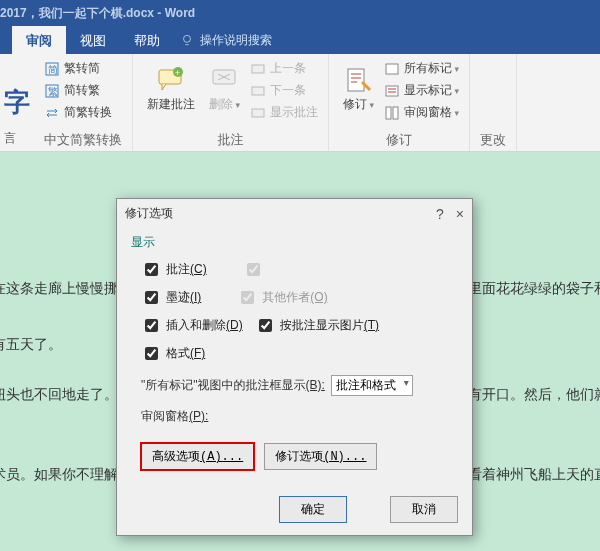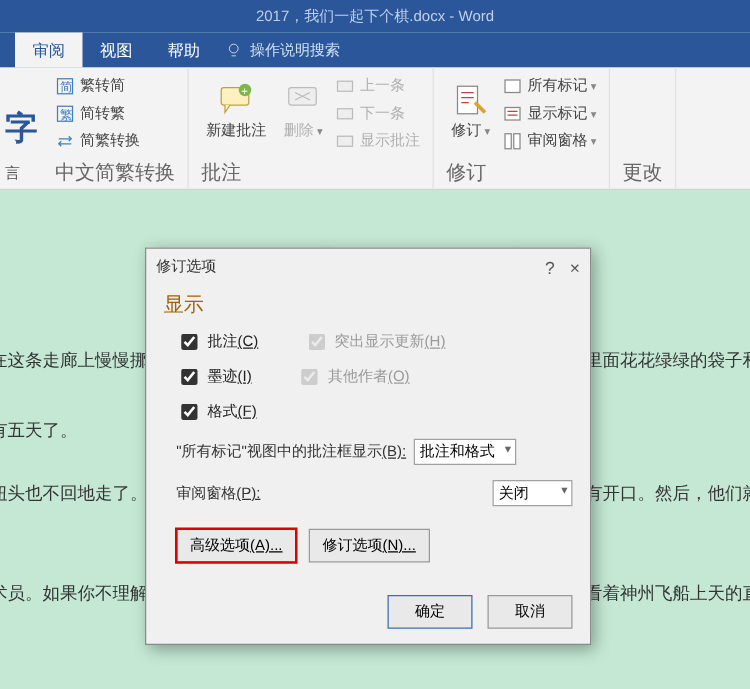--- a/index.html
+++ b/index.html
@@ -11,37 +11,38 @@
     overflow: hidden;
     width: 600px;
     height: 551px;
     position: relative;
   }
   .titlebar {
     background: #2b579a;
     color: #c0d0e8;
     height: 26px;
     line-height: 26px;
-    text-align: center;
-    font-size: 12px;
+    text-align: left;
+    font-size: 12px;
+    font-weight: bold;
   }
   .ribbon-tabs {
     background: #2b579a;
     display: flex;
     align-items: center;
     padding: 0 12px;
     height: 28px;
   }
   .tab {
     color: #fff;
     padding: 6px 14px 4px;
     font-size: 13px;
     cursor: pointer;
   }
-  .tab.active { background: #f3f3f3; color: #2b579a; }
+  .tab.active { background: #f3f3f3; color: #2b579a; font-weight: bold; }
   .help-icon { margin-left: 6px; display: inline-flex; align-items: center; }
   .help-icon svg { stroke: #fff; fill: none; }
   .search-hint { color: #cfe0f5; margin-left: 6px; }
   .ribbon {
     background: #f3f3f3;
     display: flex;
     border-bottom: 1px solid #d4d4d4;
     height: 98px;
   }
   .group {
@@ -65,21 +66,21 @@
     flex-direction: column;
     gap: 2px;
     padding: 2px 4px;
     align-items: center;
     justify-content: center;
     color: #444;
   }
   .cmd.disabled { color: #b0b0b0; }
   .ico16 { width: 16px; height: 16px; display: inline-block; }
   .ico32 { width: 30px; height: 28px; display: inline-block; }
-  .group-label { text-align: left; font-size: 16px; color: #666; padding-top: 3px; }
+  .group-label { text-align: center; font-size: 13px; color: #666; padding-top: 3px; }
   .dropdown-caret::after { content: " ▾"; font-size: 9px; color: #888; }
   .edge-label { position: absolute; left: 0; color: #555; font-size: 12px; padding: 2px 4px; }
 
   .doc-area {
     padding: 28px 10px;
     color: #333;
     font-size: 14px;
     line-height: 2.4;
     position: relative;
   }
@@ -98,52 +99,52 @@
   .dlg-title {
     display: flex;
     align-items: center;
     justify-content: space-between;
     padding: 6px 8px;
     font-size: 12px;
     color: #333;
   }
   .dlg-title-right { display: flex; gap: 12px; font-size: 14px; color: #555; }
   .dlg-body { padding: 6px 14px 12px; }
-  .sect-label { font-size: 16px; color: #a16207; margin-bottom: 8px; }
+  .sect-label { font-size: 12px; color: #0f766e; margin-bottom: 8px; }
   .chk-row { display: flex; gap: 36px; margin: 9px 0 9px 10px; align-items: center; }
   .chk { display: flex; align-items: center; gap: 5px; font-size: 12px; color: #222; }
   .chk.dis { color: #9a9a9a; }
   .chk input { accent-color: #333; width: 13px; height: 13px; }
   .underline-hot { text-decoration: underline; }
   .fld-row { display: flex; align-items: center; gap: 6px; margin: 12px 0 0 10px; font-size: 12px; }
   .fld-label { color: #333; }
   .select {
     border: 1px solid #a0a0a0;
     background: #fff;
     padding: 1px 16px 1px 4px;
     font-size: 12px;
     position: relative;
     min-width: 64px;
   }
   .select::after {
     content: "▾";
     position: absolute; right: 3px; top: 1px;
     font-size: 10px; color: #666;
   }
-  .btn-row { display: flex; gap: 10px; margin: 18px 0 0 10px; }
+  .btn-row { display: flex; gap: 10px; margin: 18px 0 0 10px; font-family: Liberation Mono, monospace; }
   .btn {
     border: 1px solid #9a9a9a;
     background: #e9e9e9;
     padding: 4px 10px;
     font-size: 12px;
     cursor: pointer;
   }
   .btn.highlight { outline: 2px solid #d00; outline-offset: -1px; }
   .dlg-footer { display: flex; justify-content: flex-end; gap: 12px; padding: 14px 14px 12px; }
-  .dlg-footer .btn { min-width: 68px; text-align: center; }
+  .dlg-footer .btn { min-width: 68px; text-align: center; margin-left: 31px; }
   .dlg-footer .btn.primary { border: 1px solid #3a6fb7; }
 
   .char-group { display:flex; flex-direction:column; align-items:center; justify-content:center; padding:0 4px; }
 </style>
 </head>
 <body>
 
 <div class="titlebar">
   <span>2017，我们一起下个棋.docx - Word</span>
 </div>
@@ -316,56 +317,64 @@
   <div class="dlg-body">
     <div class="sect-label">显示</div>
 
     <div class="chk-row">
       <label class="chk">
         <input type="checkbox" checked="" style="">
         <span><span>批注</span><span class="underline-hot">(C)</span></span>
       </label>
       <label class="chk dis">
         <input type="checkbox" checked="" disabled="" style="">
-        <span><span>突出显示更新</span><span class="underline-hot">(H)</span></span>
       </label>
     </div>
 
     <div class="chk-row">
       <label class="chk">
         <input type="checkbox" checked="" style="">
         <span><span>墨迹</span><span class="underline-hot">(I)</span></span>
       </label>
       <label class="chk dis" style="margin-left:0">
         <input type="checkbox" checked="" disabled="" style="">
         <span><span>其他作者</span><span class="underline-hot">(O)</span></span>
       </label>
     </div>
 
+    <div class="chk-row" style="gap:12px">
+      <label class="chk">
+        <input type="checkbox" checked="" style="">
+        <span><span>插入和删除</span><span class="underline-hot">(D)</span></span>
+      </label>
+      <label class="chk">
+        <input type="checkbox" checked="" style="">
+        <span><span>按批注显示图片</span><span class="underline-hot">(T)</span></span>
+      </label>
+    </div>
 
     <div class="chk-row">
       <label class="chk">
         <input type="checkbox" checked="" style="">
         <span><span>格式</span><span class="underline-hot">(F)</span></span>
       </label>
     </div>
 
     <div class="fld-row">
       <span class="fld-label">
         <span>"所有标记"视图中的批注框显示</span><span class="underline-hot">(B):</span>
       </span>
       <div class="select">批注和格式</div>
     </div>
 
     <div class="fld-row">
       <span class="fld-label">
         <span>审阅窗格</span><span class="underline-hot">(P):</span>
       </span>
       <div style="flex:1"></div>
-      <div class="select">关闭</div>
     </div>
 
     <div class="btn-row">
       <div class="btn highlight">
         <span>高级选项</span><span class="underline-hot">(A)...</span>
       </div>
       <div class="btn">
         <span>修订选项</span><span class="underline-hot">(N)...</span>
       </div>
     </div>

